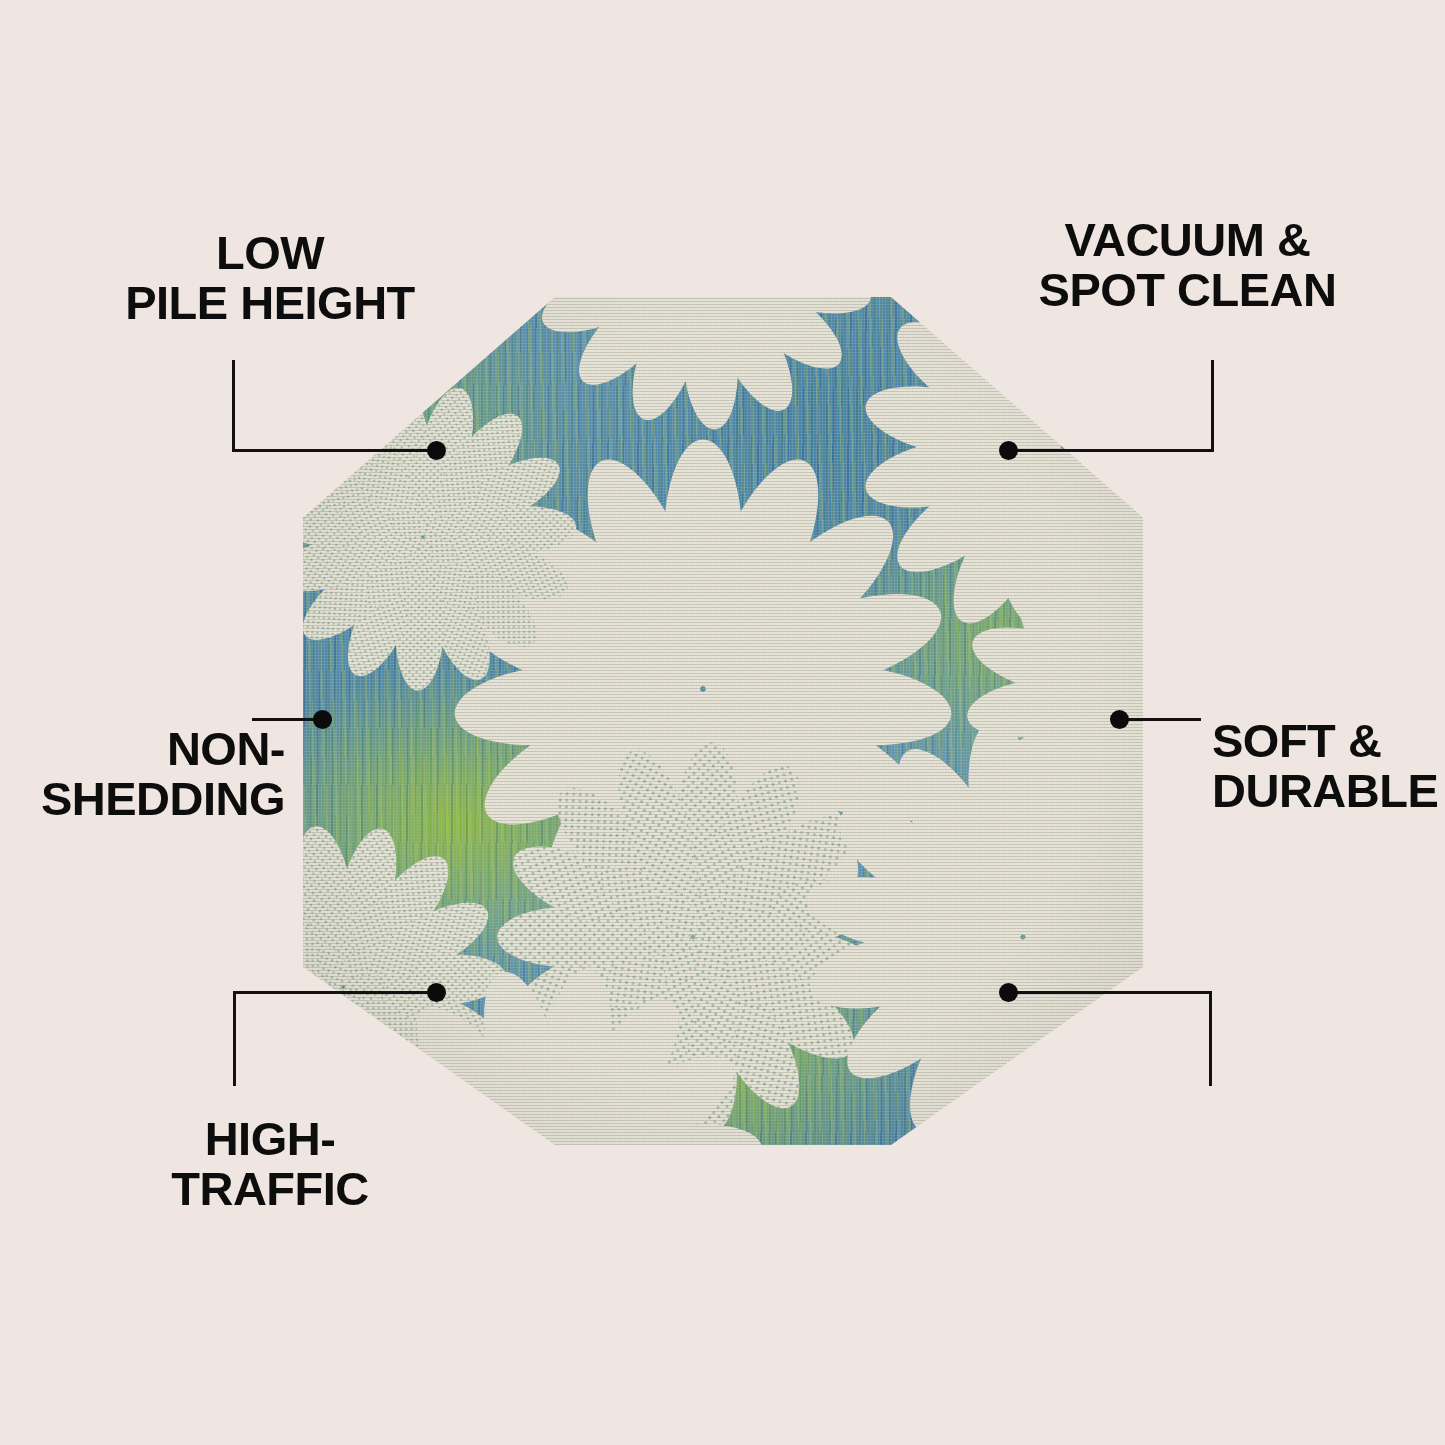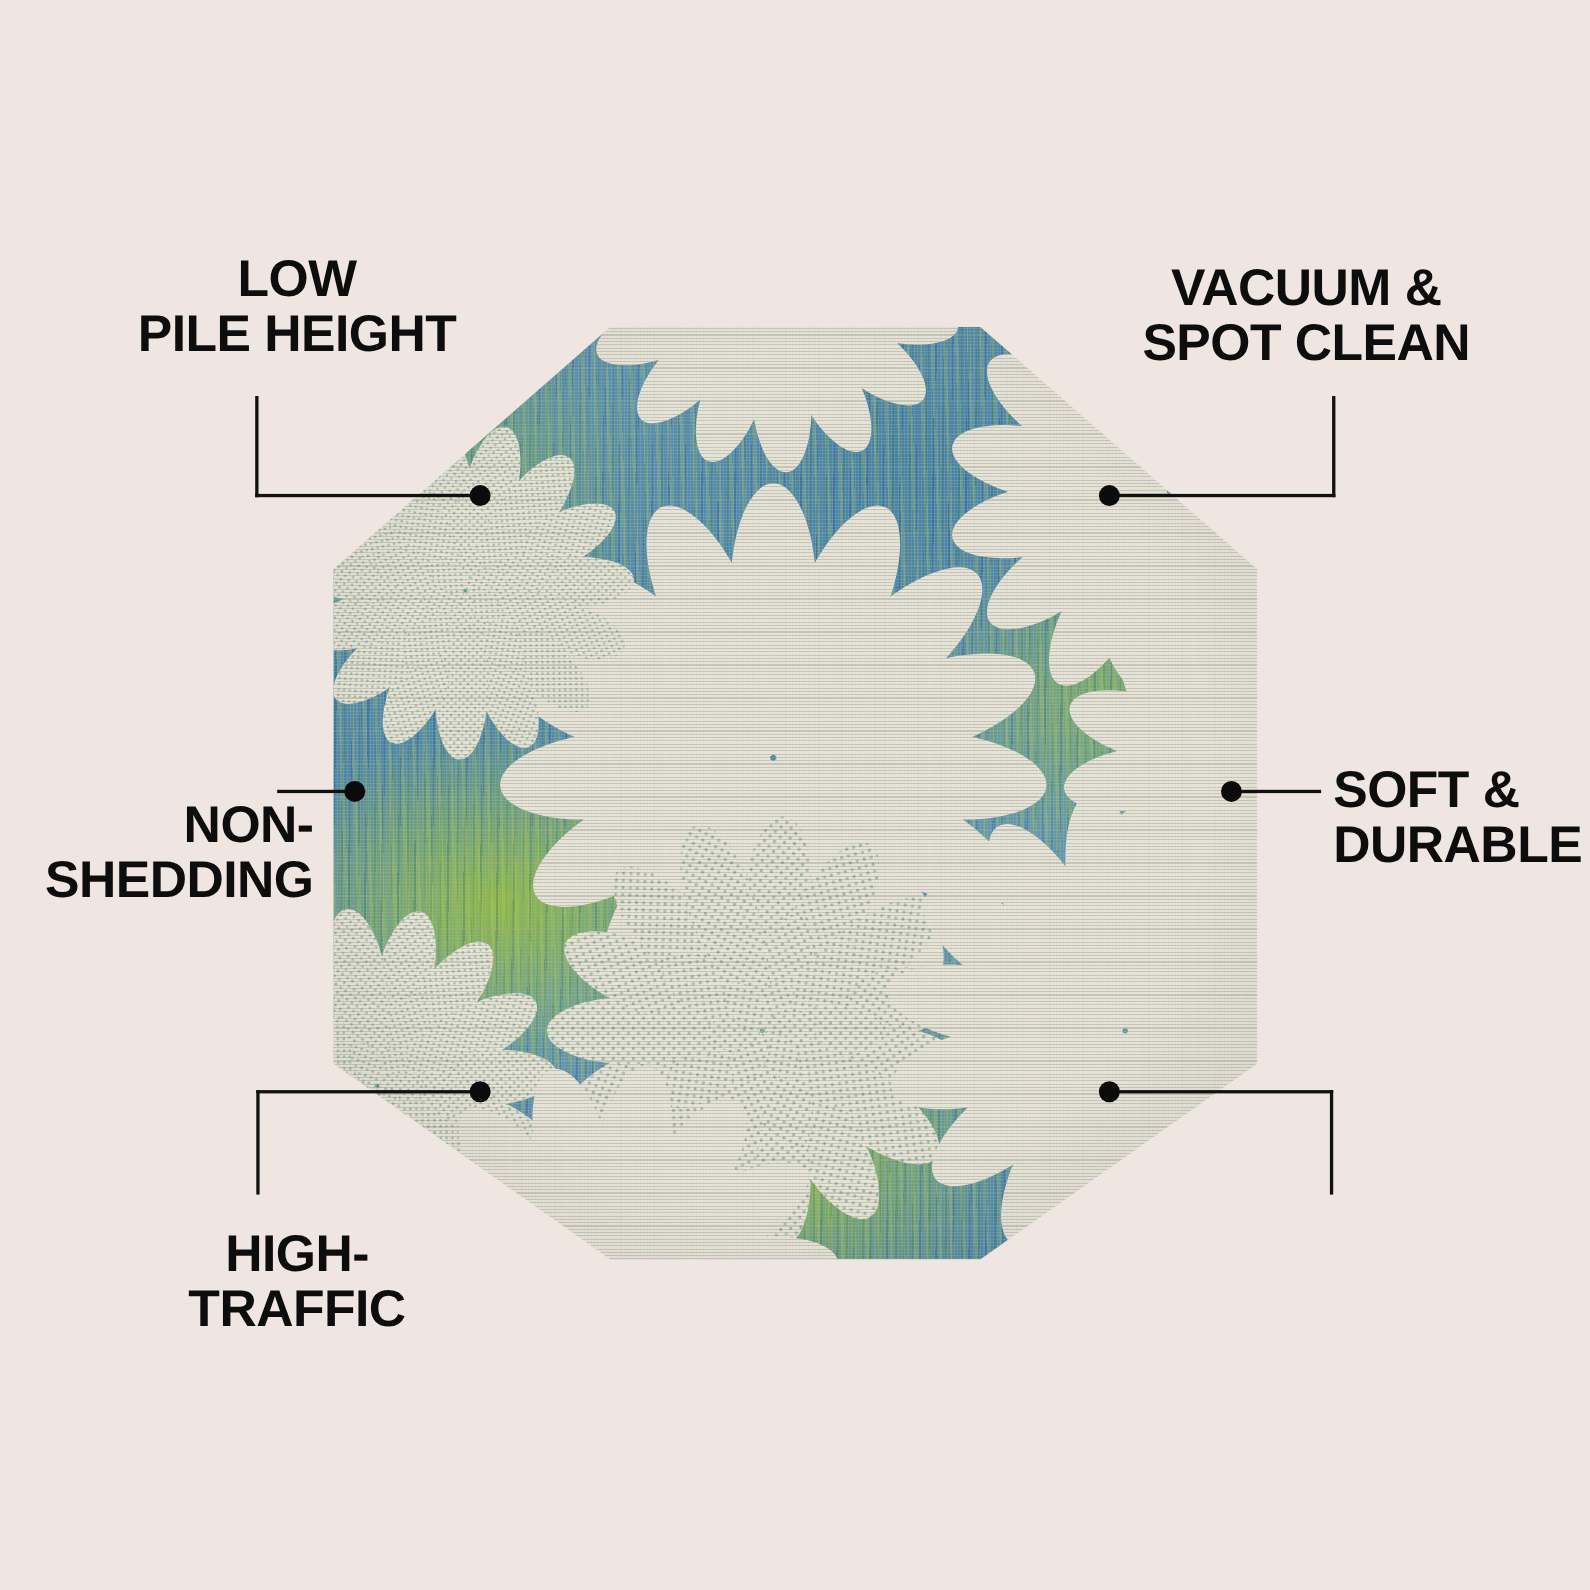--- a/index.html
+++ b/index.html
@@ -21,23 +21,23 @@
     line-height:1.06;
     letter-spacing:-0.5px;
     white-space:pre-line;
     font-stretch:condensed;
   }
   .label.c{text-align:center;}
   .label.r{text-align:right;margin-top:38px;}
   .label.l{text-align:left;}
 
   #lbl-low        {left:90px;  top:228px;  width:360px;}
-  #lbl-vacuum     {left:1000px;top:236px;  width:375px;}
+  #lbl-vacuum     {left:1000px;top:215px;  width:375px;}
   #lbl-nonshed    {left:10px;  top:686px;  width:275px;}
-  #lbl-soft       {left:1212px;top:693px;  width:230px;}
+  #lbl-soft       {left:1212px;top:716px;  width:230px;}
   #lbl-high       {left:100px; top:1114px; width:340px;}
   #lbl-pet        {left:1015px;top:1114px; width:360px;}
 
   
   .lead{position:absolute;background:#111;}
   .lead.h{height:3px;}
   .lead.v{width:3px;}
   .dot{
     position:absolute;width:19px;height:19px;border-radius:50%;
     background:#0b0b0b;

